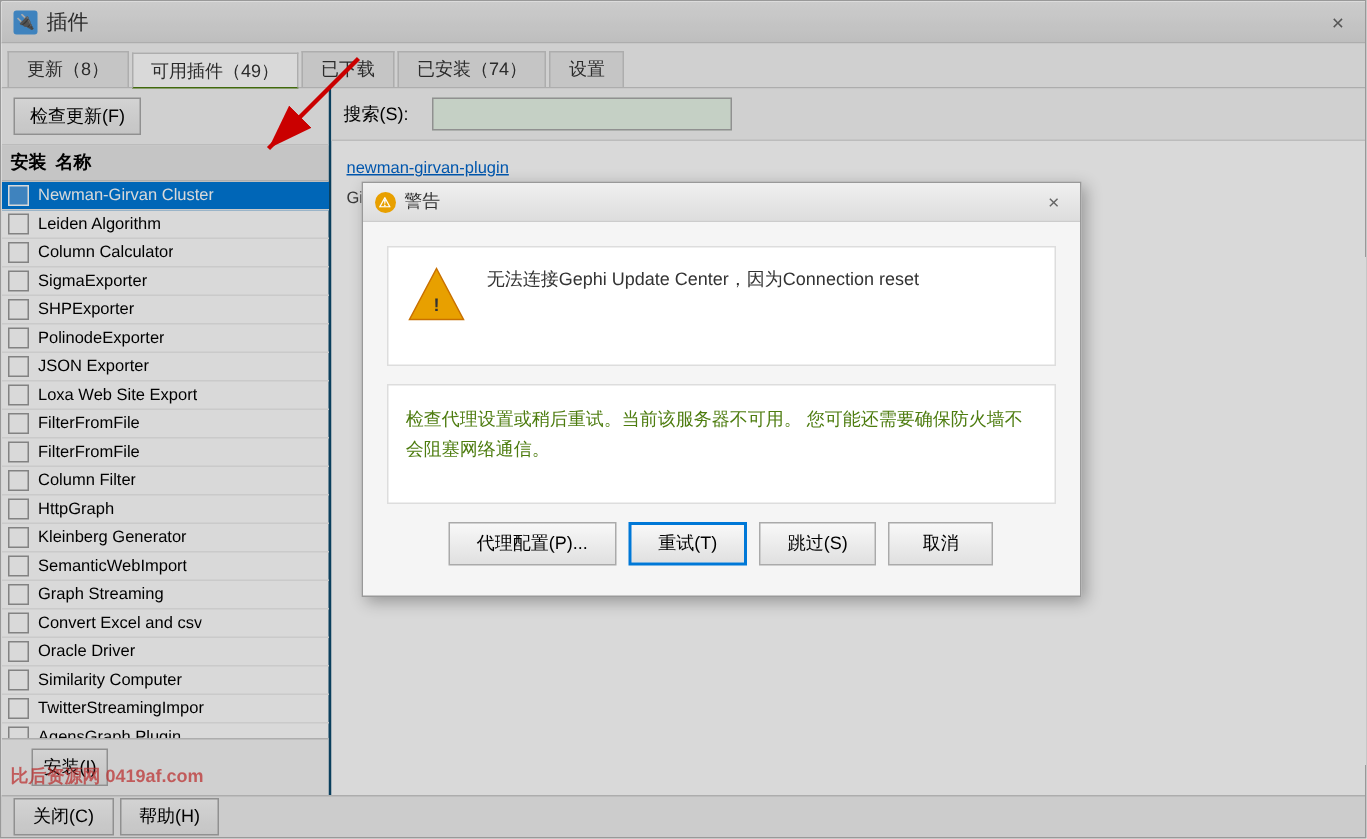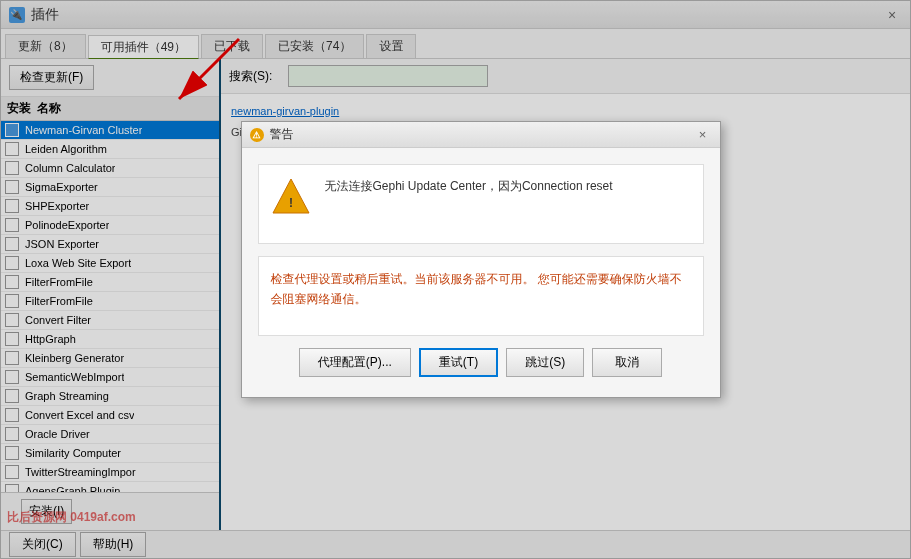--- a/index.html
+++ b/index.html
@@ -301,21 +301,21 @@
       line-height: 1.6;
     }
 
     .modal-desc-section {
       background: #fff;
       border: 1px solid #ddd;
       padding: 12px;
       min-height: 80px;
       margin-bottom: 12px;
       font-size: 12px;
-      color: #c2410c;
+      color: #4d7c0f;
       line-height: 1.7;
     }
 
     .modal-buttons {
       display: flex;
       justify-content: center;
       gap: 8px;
       padding-bottom: 4px;
     }
     .modal-btn {
@@ -414,21 +414,21 @@
           <div class="plugin-item">
             <div class="plugin-checkbox"></div>
             <span class="plugin-name">FilterFromFile</span>
           </div>
           <div class="plugin-item">
             <div class="plugin-checkbox"></div>
             <span class="plugin-name">FilterFromFile</span>
           </div>
           <div class="plugin-item">
             <div class="plugin-checkbox"></div>
-            <span class="plugin-name">Convert Filter</span>
+            <span class="plugin-name">Column Filter</span>
           </div>
           <div class="plugin-item">
             <div class="plugin-checkbox"></div>
             <span class="plugin-name">HttpGraph</span>
           </div>
           <div class="plugin-item">
             <div class="plugin-checkbox"></div>
             <span class="plugin-name">Kleinberg Generator</span>
           </div>
           <div class="plugin-item">

